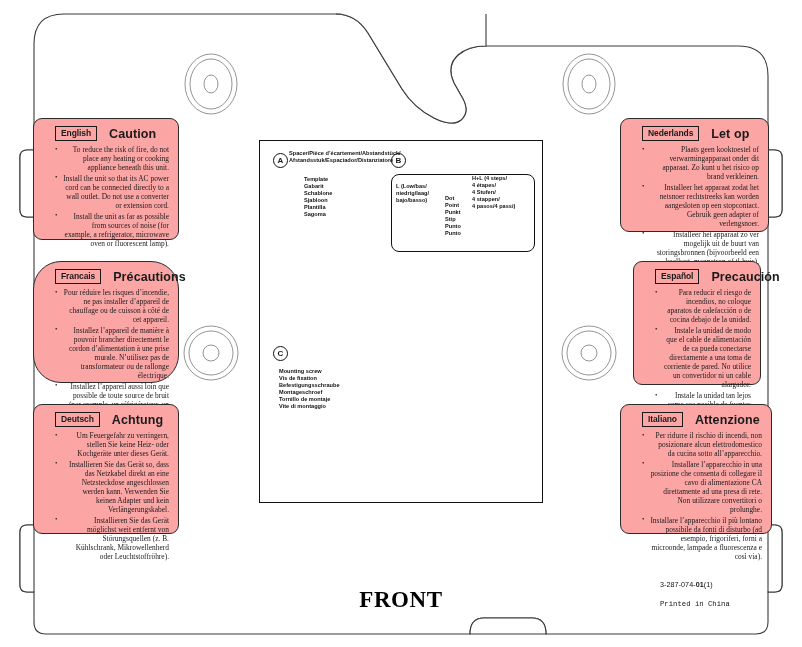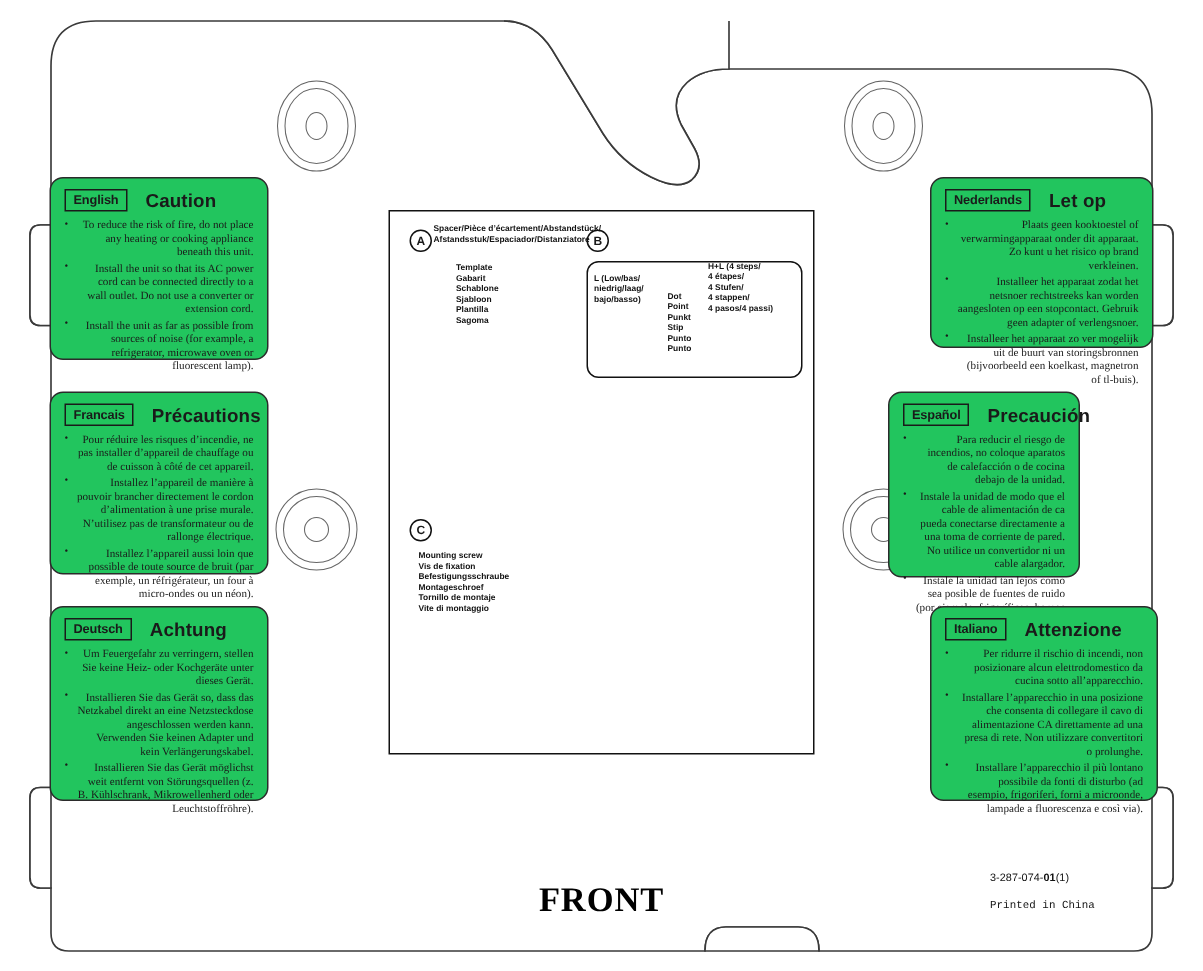--- a/index.html
+++ b/index.html
@@ -3,37 +3,37 @@
 <meta charset="utf-8">
 <style>
   html,body{margin:0;padding:0;background:#ffffff;}
   body{width:802px;height:647px;position:relative;overflow:hidden;
        font-family:"Liberation Serif",serif;color:#1a1a1a;}
 
   #sheet{position:absolute;inset:0;}
   .svg-layer{position:absolute;left:0;top:0;width:802px;height:647px;pointer-events:none;}
 
   
-  .cbox{position:absolute;border:1px solid #2b2b2b;border-radius:9px;background:#22c55e;
-        box-sizing:border-box;padding:7px 9px 8px 9px;}
+  .cbox{position:absolute;border:1px solid #2b2b2b;border-radius:9px;background:#fca5a5;
+        box-sizing:border-box;padding:7px 9px 8px 21px;}
   .cbox-head{display:flex;align-items:center;gap:12px;margin-bottom:4px;}
   .lang-tag{border:1px solid #1a1a1a;padding:1px 5px 1px 5px;font-family:"Liberation Sans",sans-serif;
             font-weight:bold;font-size:8.5px;line-height:11px;letter-spacing:-0.1px;white-space:nowrap;}
   .cbox-title{font-family:"Liberation Sans",sans-serif;font-weight:bold;font-size:12.5px;
               letter-spacing:0.1px;white-space:nowrap;text-align:center;}
   .cbox ul{list-style:none;margin:0;padding:0;}
   .cbox li{position:relative;padding-left:8px;font-size:7.4px;line-height:9.1px;margin-bottom:1.5px;
            text-align:right;letter-spacing:0.02px;}
   .cbox li:before{content:"\2022";position:absolute;left:0;top:-0.5px;font-size:7px;}
 
   #box-en{left:33px;  top:118px; width:146px; height:122px;}
-  #box-fr{left:33px;  top:261px; width:146px; height:122px;}
+  #box-fr{left:33px;  top:261px; width:146px; height:122px;border-radius:28px;}
   #box-de{left:33px;  top:404px; width:146px; height:130px;}
   #box-nl{left:620px; top:118px; width:149px; height:114px;}
-  #box-es{left:592px; top:261px; width:128px; height:124px;}
+  #box-es{left:633px; top:261px; width:128px; height:124px;}
   #box-it{left:620px; top:404px; width:152px; height:130px;}
 
   
   #diagram{position:absolute;left:259px;top:140px;width:284px;height:363px;
            border:1.4px solid #111;background:#fff;box-sizing:border-box;}
 
   .sec-mark{position:absolute;width:13px;height:13px;border:1px solid #111;border-radius:50%;
             font-family:"Liberation Sans",sans-serif;font-size:8px;font-weight:bold;
             display:flex;align-items:center;justify-content:center;line-height:1;background:#fff;}
 

